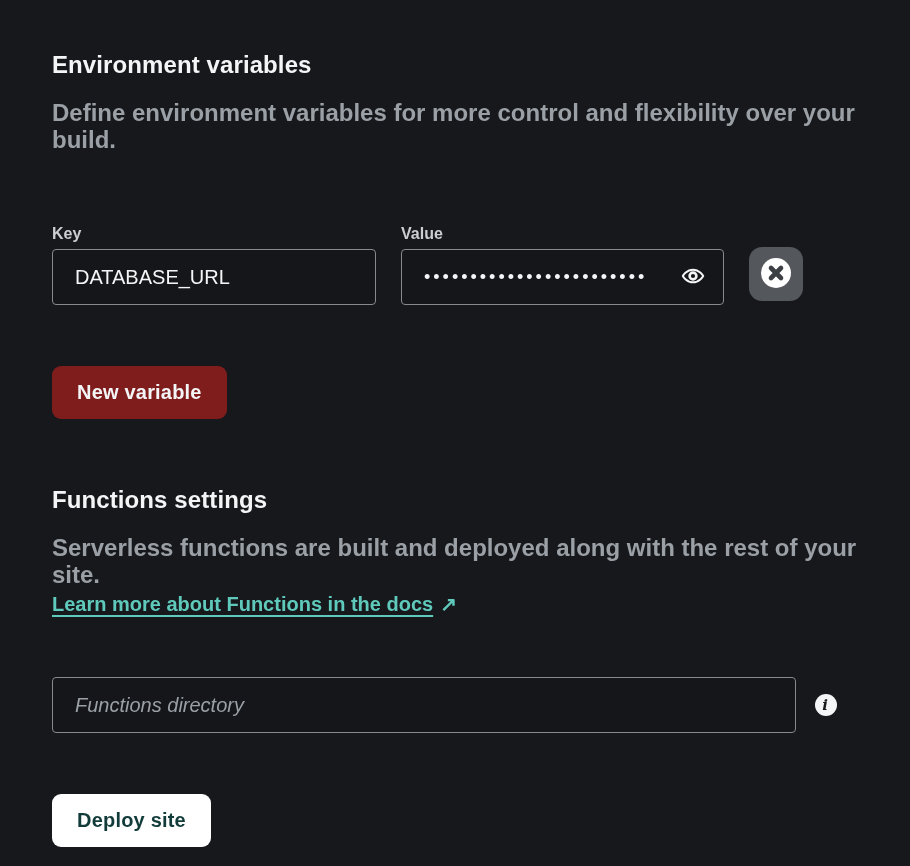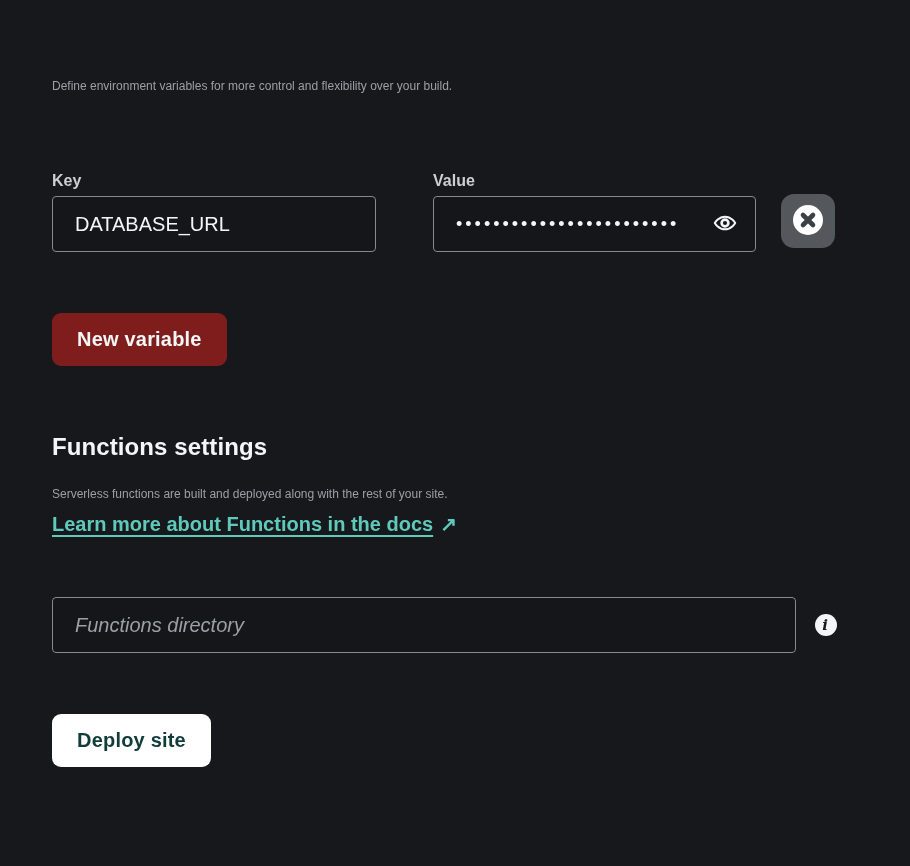--- a/index.html
+++ b/index.html
@@ -16,34 +16,35 @@
 
   h1.section-title {
     font-size: 24px;
     line-height: 26px;
     font-weight: 700;
     color: #f4f5f6;
     letter-spacing: 0.1px;
   }
   p.section-desc {
     margin-top: 21px;
-    font-size: 12px;
+    font-size: 24px;
     line-height: 27px;
     color: #9aa0a6;
+    font-weight: bold;
   }
 
   
   .fields-row {
     margin-top: 71px;
     display: flex;
     align-items: flex-start;
   }
   .field-group { display: flex; flex-direction: column; }
   .field-group.key   { width: 324px; margin-right: 25px; }
-  .field-group.value { width: 323px; margin-right: 25px; margin-left: 32px; }
+  .field-group.value { width: 323px; margin-right: 25px; }
   .field-label {
     font-size: 16px;
     line-height: 20px;
     font-weight: 600;
     color: #ccced1;
     margin-bottom: 5px;
   }
   .text-input {
     width: 100%;
     height: 56px;
@@ -162,20 +163,21 @@
     letter-spacing: 0.2px;
   }
 </style>
 </head>
 <body>
 
 <div class="page">
 
   
   <section>
+    <h1 class="section-title">Environment variables</h1>
     <p class="section-desc">Define environment variables for more control and flexibility over your build.</p>
 
     <div class="fields-row">
       <div class="field-group key">
         <label class="field-label">Key</label>
         <input class="text-input" type="text" value="DATABASE_URL" style="">
       </div>
 
       <div class="field-group value">
         <label class="field-label">Value</label>

